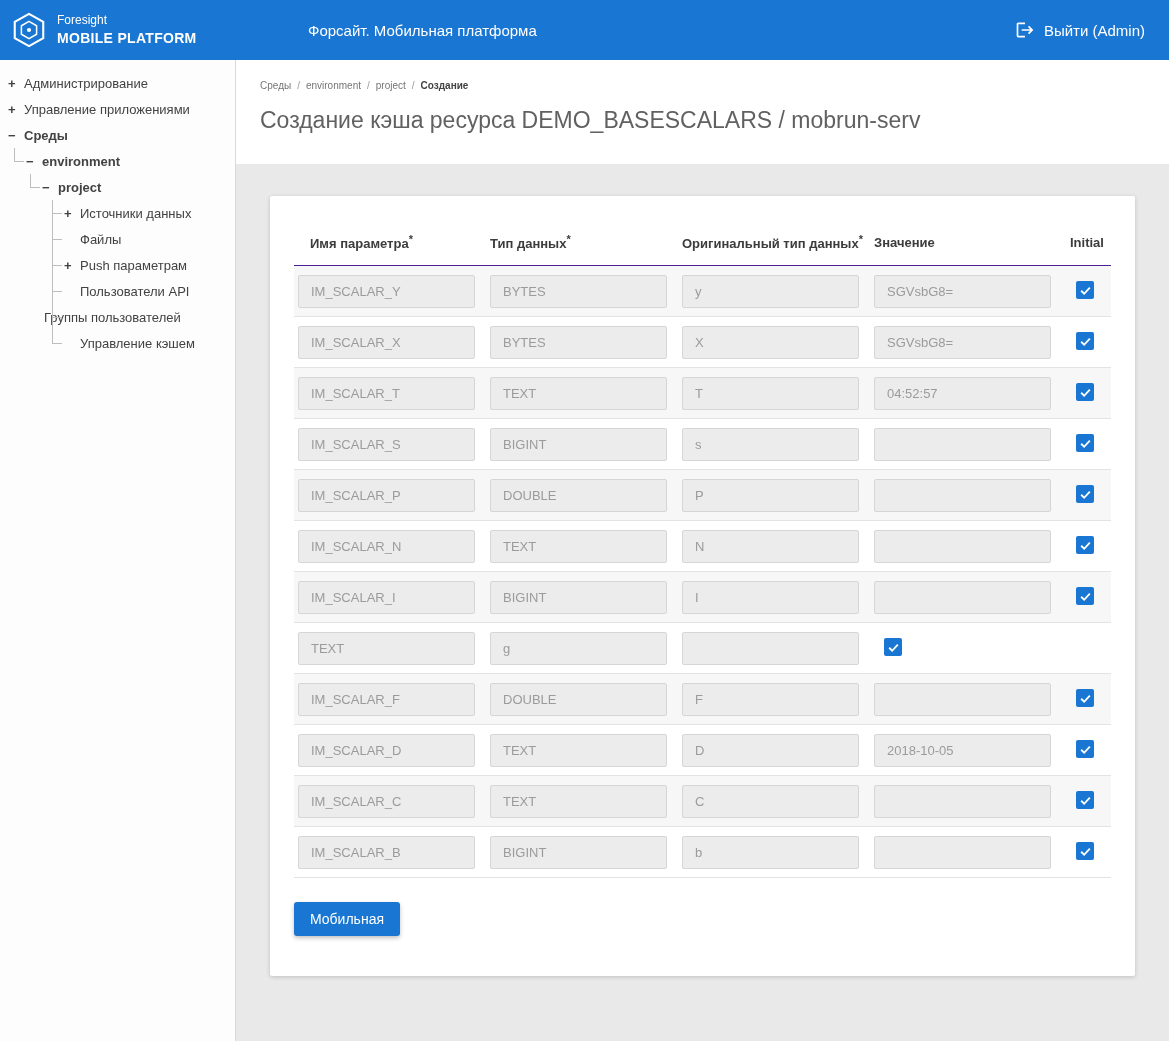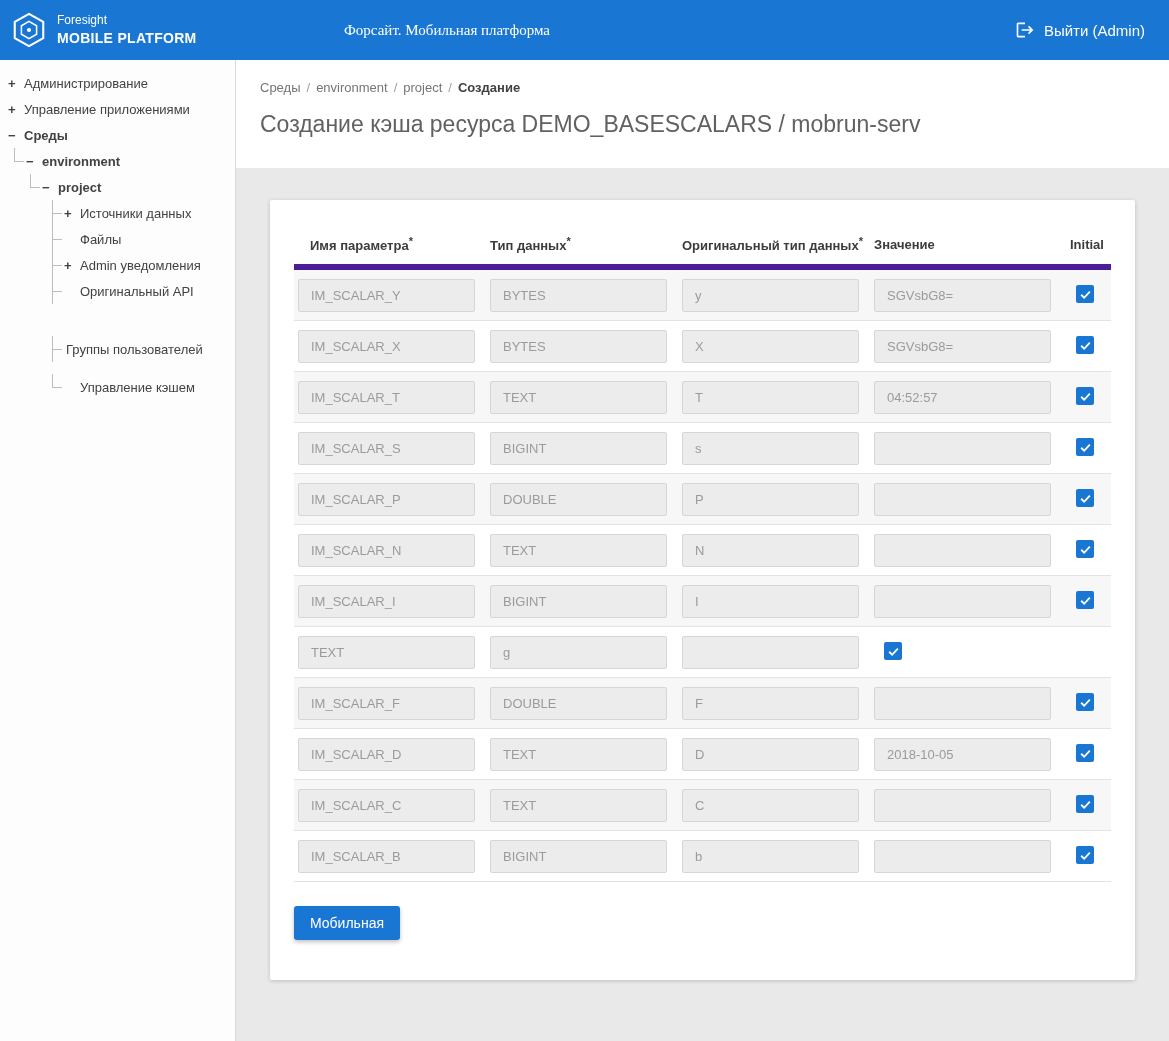--- a/index.html
+++ b/index.html
@@ -22,21 +22,21 @@
     background: #1976d2;
     color: #fff;
     position: relative;
     display: flex;
     align-items: center;
   }
   .brand { display: flex; align-items: center; gap: 9px; padding-left: 10px; width: 236px; }
   .brand-text { line-height: 1.3; }
   .brand-name { font-size: 12px; font-weight: 400; }
   .brand-sub  { font-size: 14px; font-weight: bold; letter-spacing: .3px; }
-  .topbar-title { position: absolute; left: 344px; top: 50%; transform: translateY(-50%); font-size: 15px; font-family: Liberation Serif, serif; }
+  .topbar-title { position: absolute; left: 308px; top: 50%; transform: translateY(-50%); font-size: 15px; }
   .logout {
     margin-left: auto; display: flex; align-items: center; gap: 9px;
     padding-right: 24px; font-size: 15px; cursor: pointer;
   }
   
   .sidebar {
     background: #fdfdfd;
     border-right: 1px solid #d9d9d9;
     padding-top: 10px;
   }
@@ -47,21 +47,21 @@
   .tree-item.bold { font-weight: bold; }
   .tree-icon { width: 16px; flex: 0 0 16px; font-weight: bold; font-size: 13px; color: #424242; }
   .connector { position: absolute; top: 0; width: 11px; }
   .connector::before { content: ""; position: absolute; left: 0; top: 0; border-left: 1px solid #bdbdbd; }
   .connector.mid::before  { height: 26px; }
   .connector.last::before { height: 13px; }
   .connector::after { content: ""; position: absolute; left: 0; top: 13px; width: 10px; border-top: 1px solid #bdbdbd; }
   
   .main { background: #e9e9e9; display: flex; flex-direction: column; }
   .page-head { background: #fff; padding: 20px 24px 30px; }
-  .breadcrumb { font-size: 13px; color: #757575; }
+  .breadcrumb { font-size: 10px; color: #757575; }
   .crumb { cursor: pointer; }
   .crumb.active { font-weight: bold; color: #424242; cursor: default; }
   .crumb-sep { margin: 0 6px; color: #9e9e9e; }
   .page-title { margin: 16px 0 0; font-size: 23px; font-weight: 400; color: #616161; }
   .content { padding: 32px 34px 34px; flex: 1; }
   
   .card {
     background: #fff;
     box-shadow: 0 1px 4px rgba(0,0,0,.18);
     border-radius: 2px;
@@ -69,21 +69,21 @@
   }
   .card-title {
     margin: 0; font-size: 19px; font-weight: 400; color: #3d3d3d;
     padding: 4px 0 16px; border-bottom: 1px solid #e0e0e0;
   }
   .thead, .trow {
     display: grid;
     grid-template-columns: 192px 192px 192px 192px 1fr;
     align-items: center;
   }
-  .thead { height: 46px; border-bottom: 6px solid #4c1d95; }
+  .thead { height: 46px; border-bottom: 1px solid #4c1d95; }
   .hcell { font-size: 13px; font-weight: bold; color: #3c3c3c; padding-left: 4px; }
   .hcell.first { padding-left: 16px; }
   .hcell.check { padding-left: 8px; }
   .hcell sup { font-size: 11px; }
   .trow { height: 51px; border-bottom: 1px solid #e3e3e3; }
   .trow:nth-child(odd) { background: #f7f7f7; }
   .cell { padding-left: 4px; }
   .cell.check { padding-left: 14px; }
   .field {
     width: 177px; height: 33px;
@@ -158,33 +158,33 @@
         <span>Источники данных</span>
       </div>
       <div class="tree-item" style="padding-left: 64px;">
         <span class="connector mid" style="left: 52px;"></span>
         <span class="tree-icon"></span>
         <span>Файлы</span>
       </div>
       <div class="tree-item" style="padding-left: 64px;">
         <span class="connector mid" style="left: 52px;"></span>
         <span class="tree-icon">+</span>
-        <span>Admin уведомления</span>
+        <span>Push параметрам</span>
       </div>
       <div class="tree-item" style="padding-left: 64px;">
         <span class="connector mid" style="left: 52px;"></span>
         <span class="tree-icon"></span>
-        <span>Оригинальный API</span>
-      </div>
-      <div class="tree-item" style="padding-left: 50px; margin-top: 32px;">
+        <span>Пользователи API</span>
+      </div>
+      <div class="tree-item" style="padding-left: 28px;">
         <span class="connector mid" style="left: 52px;"></span>
         <span class="tree-icon"></span>
         <span>Группы пользователей</span>
       </div>
-      <div class="tree-item" style="padding-left: 64px; margin-top: 12px;">
+      <div class="tree-item" style="padding-left: 64px;">
         <span class="connector last" style="left: 52px;"></span>
         <span class="tree-icon"></span>
         <span>Управление кэшем</span>
       </div>
     </aside>
 
   <main class="main">
     <div class="page-head">
       <nav class="breadcrumb" id="breadcrumb"><span class="crumb">Среды</span><span class="crumb-sep">/</span><span class="crumb">environment</span><span class="crumb-sep">/</span><span class="crumb">project</span><span class="crumb-sep">/</span><span class="crumb active">Создание</span></nav>
       <h1 class="page-title">Создание кэша ресурса DEMO_BASESCALARS / mobrun-serv</h1>

